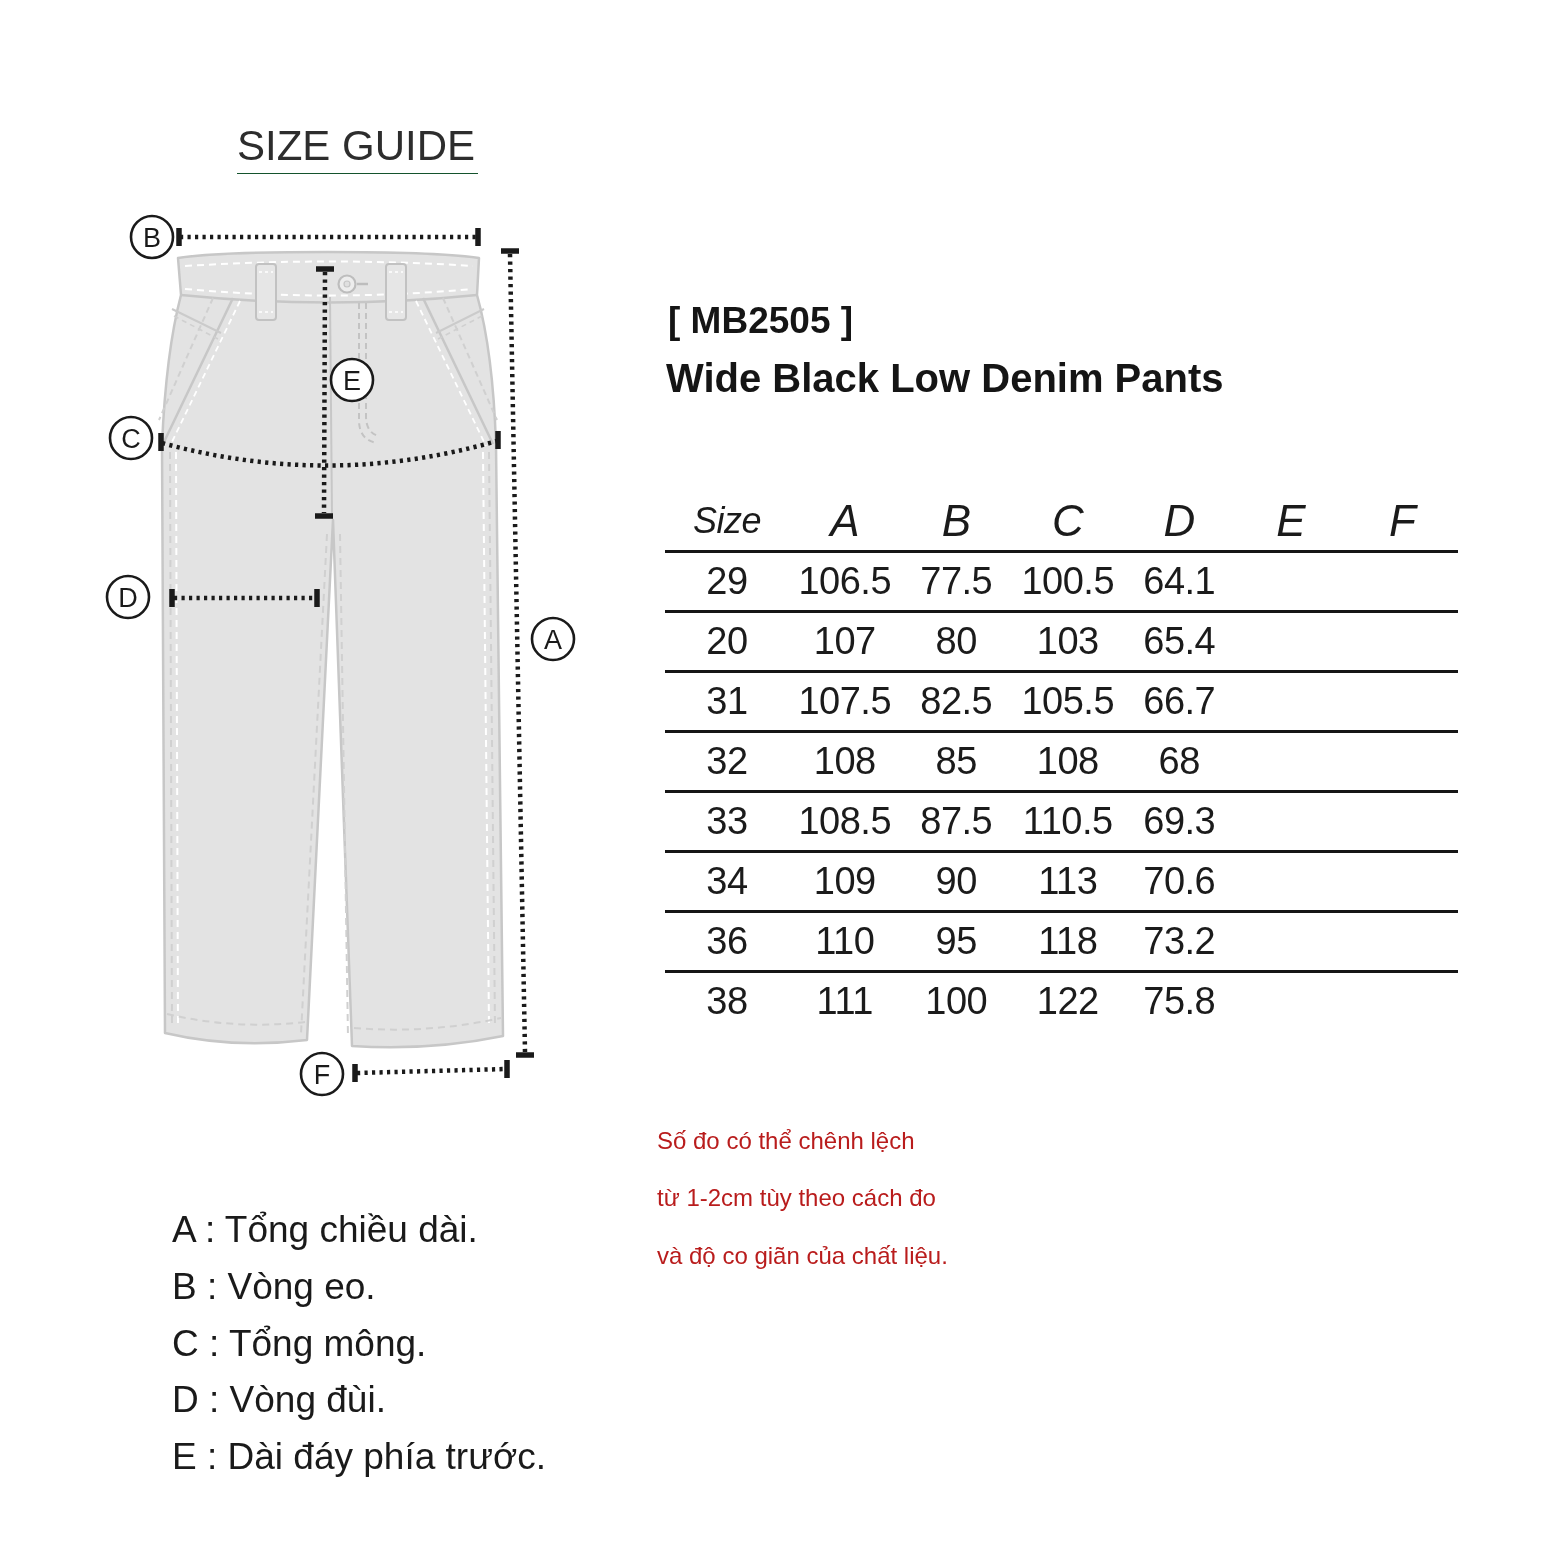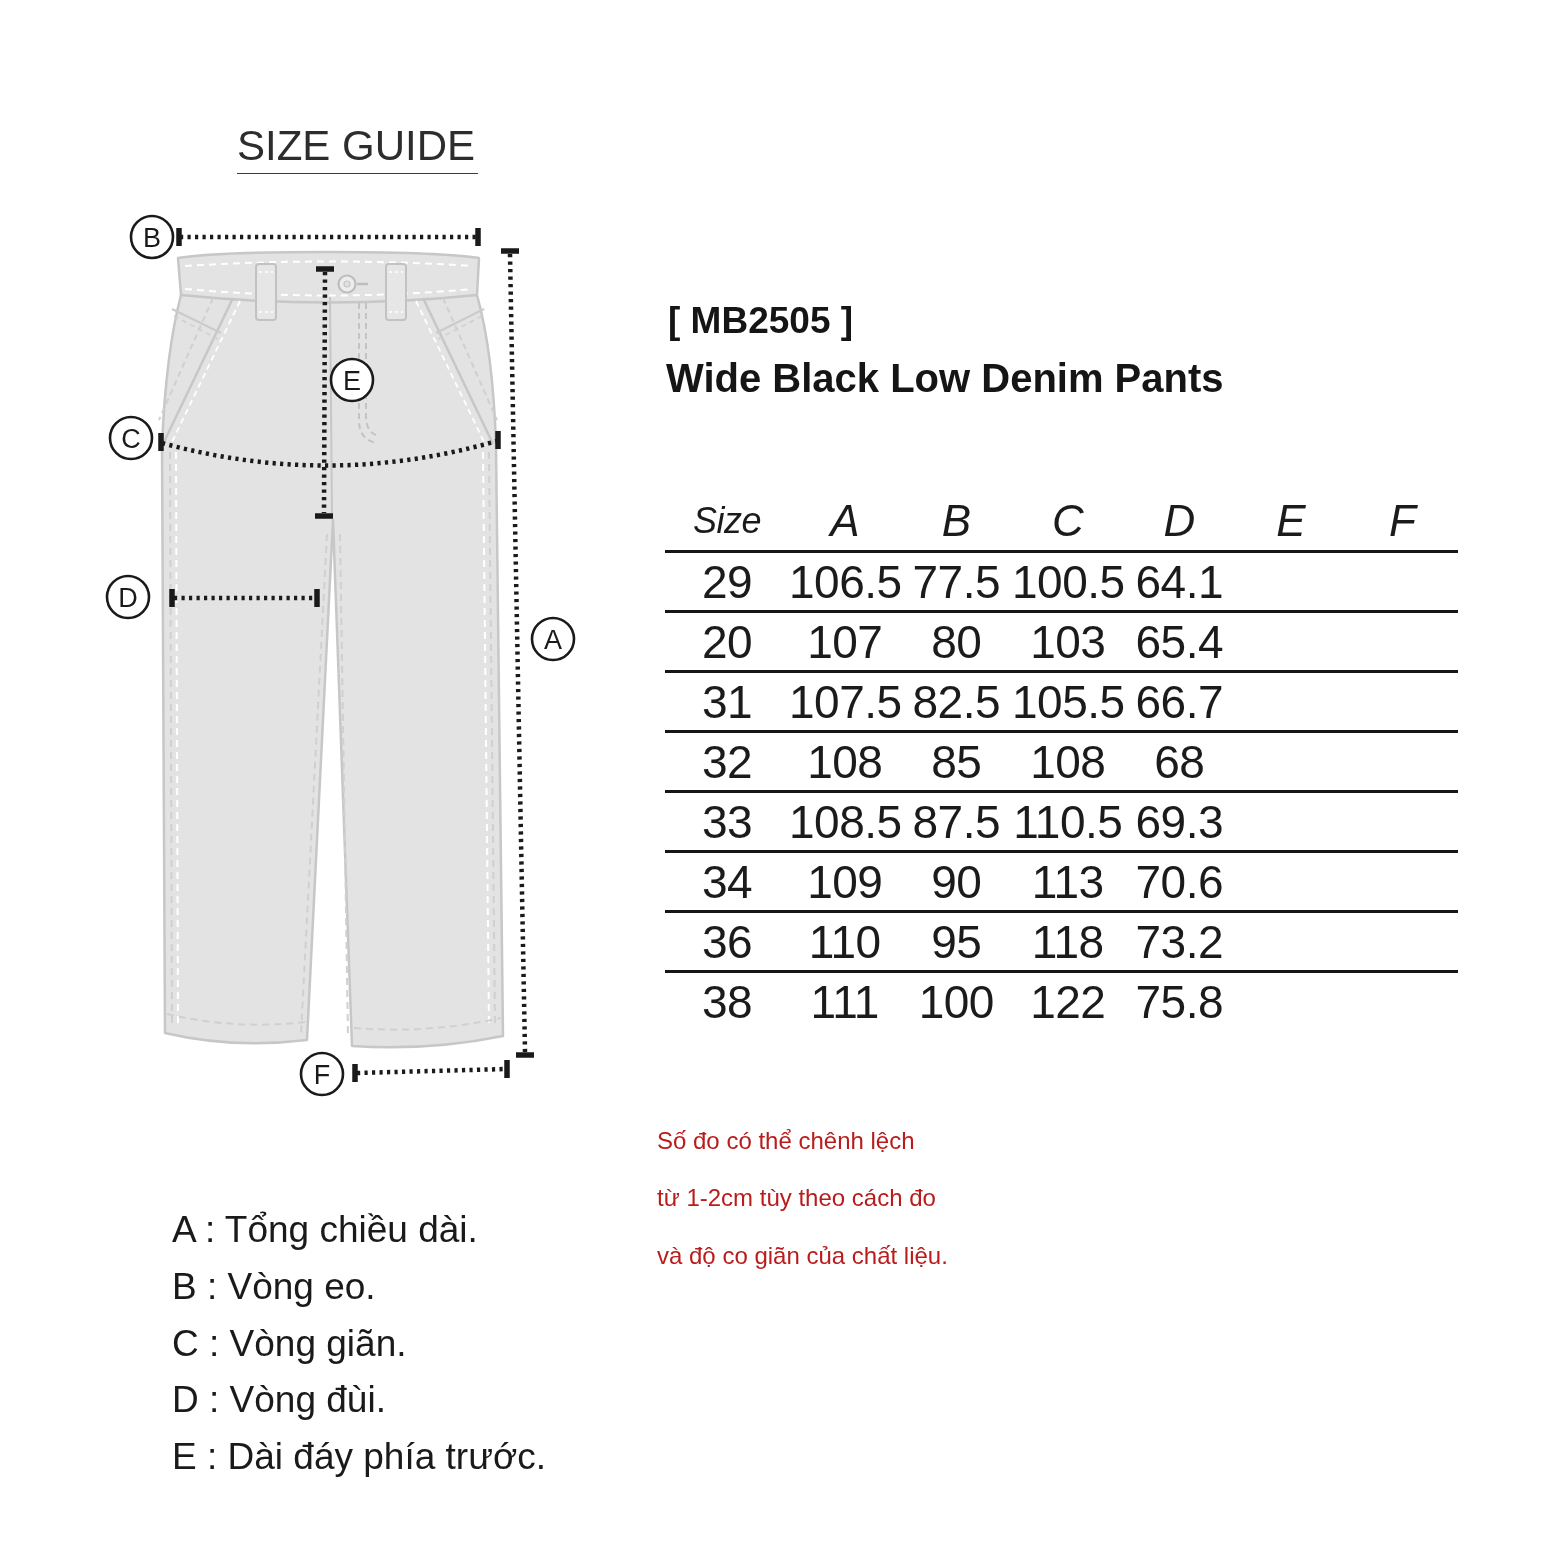--- a/index.html
+++ b/index.html
@@ -22,21 +22,21 @@
     left:665px;top:491px;width:793px;border-collapse:collapse;table-layout:fixed;
     letter-spacing:-0.5px;
   }
   #size-table th{
     height:59px;font-weight:400;font-size:44px;text-align:center;vertical-align:middle;
     border-bottom:3px solid #161616;color:#1b1b1b;padding:0;font-style:italic;
   }
   #size-table th.size-col{font-size:36px;}
   #size-table col.c-size{width:124px;}
   #size-table td{
-    height:57px;font-size:46px;text-align:center;vertical-align:middle;color:#1b1b1b;
+    height:57px;font-size:38px;text-align:center;vertical-align:middle;color:#1b1b1b;
     padding:0;
   }
   #size-table tbody tr:not(:last-child) td{border-bottom:3px solid #161616;}
   
   #legend{left:172px;top:1158px;font-size:37px;color:#1a1a1a;margin-top:44px;}
   #legend .legend-line{height:56.8px;line-height:56.8px;white-space:nowrap;}
   
   #note{left:657px;top:1112px;font-size:24px;color:#b91c1c;}
   #note .note-line{height:57.4px;line-height:57.4px;white-space:nowrap;}
   
@@ -252,21 +252,21 @@
         <td>75.8</td>
         <td></td>
         <td></td>
       </tr>
     </tbody>
   </table>
 
   <div id="legend" class="abs">
     <div class="legend-line">A : Tổng chiều dài.</div>
     <div class="legend-line">B : Vòng eo.</div>
-    <div class="legend-line">C : Vòng giãn.</div>
+    <div class="legend-line">C : Tổng mông.</div>
     <div class="legend-line">D : Vòng đùi.</div>
     <div class="legend-line">E : Dài đáy phía trước.</div>
   </div>
 
   <div id="note" class="abs">
     <div class="note-line">Số đo có thể chênh lệch</div>
     <div class="note-line">từ 1-2cm tùy theo cách đo</div>
     <div class="note-line">và độ co giãn của chất liệu.</div>
   </div>
 

